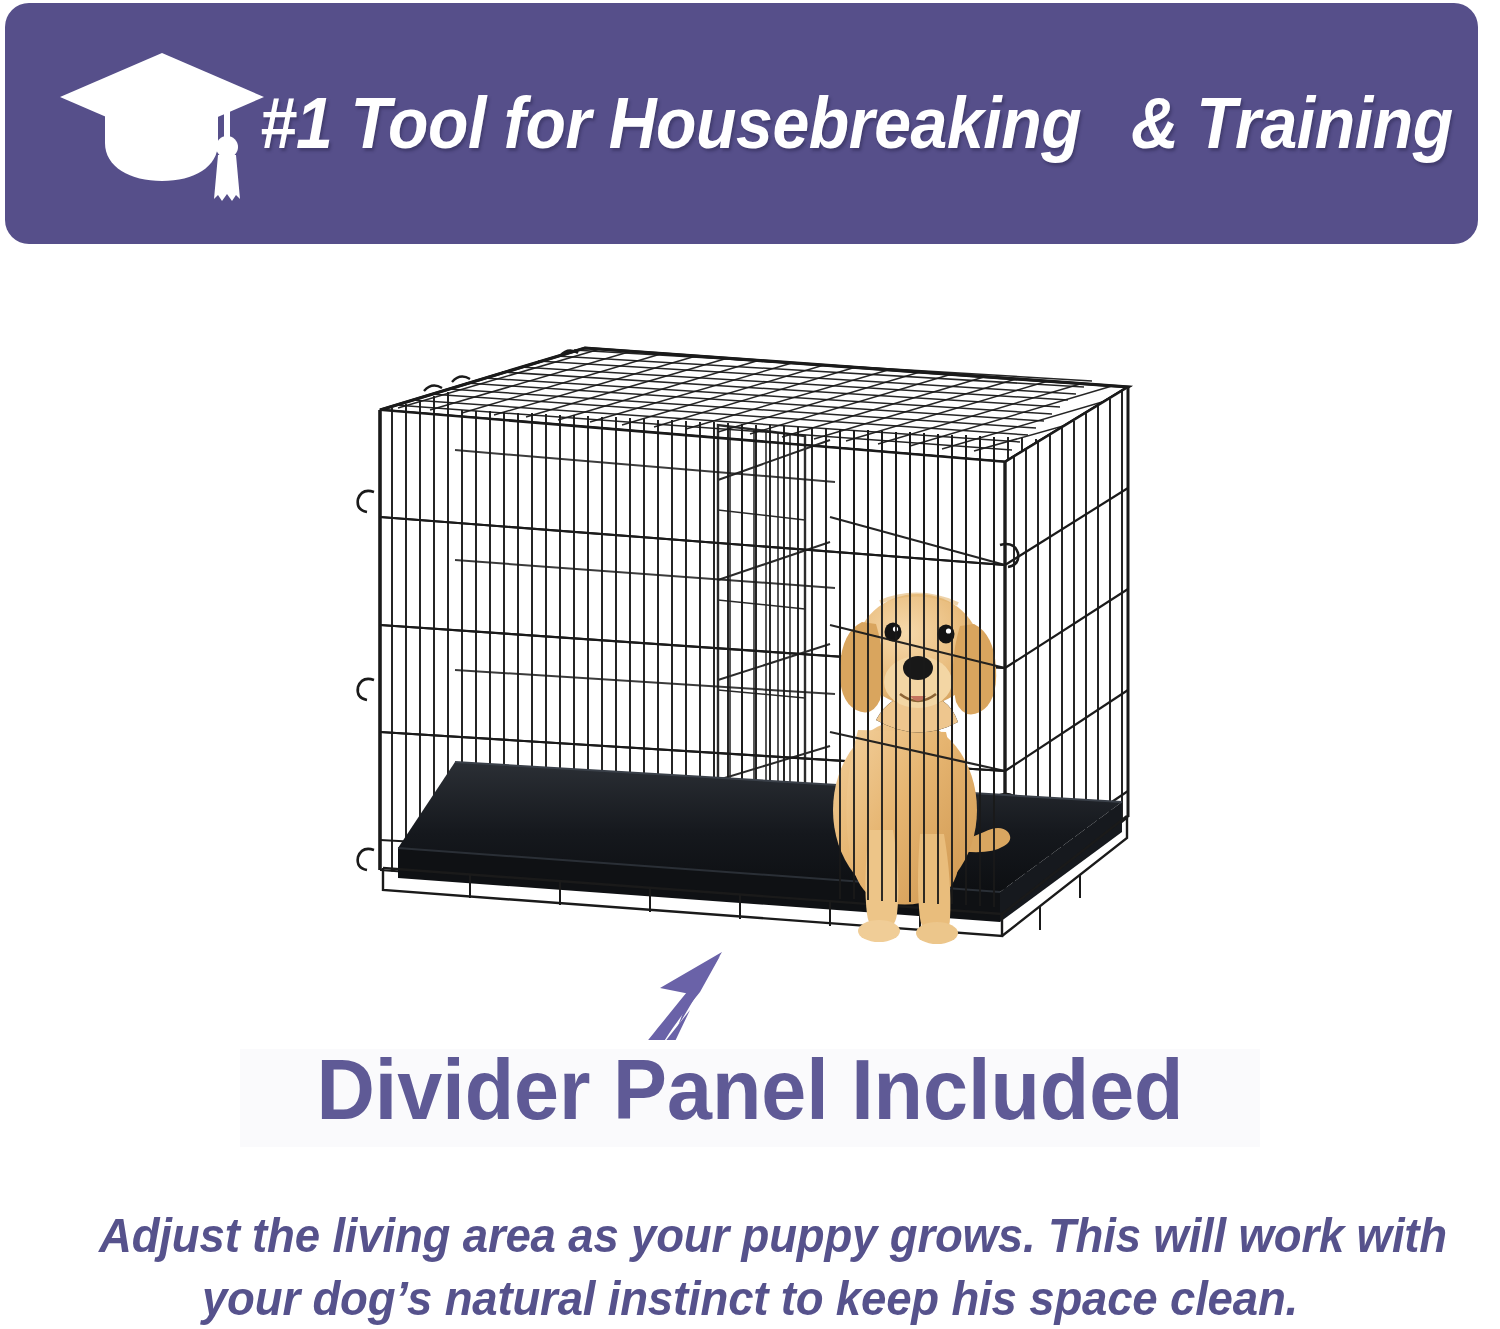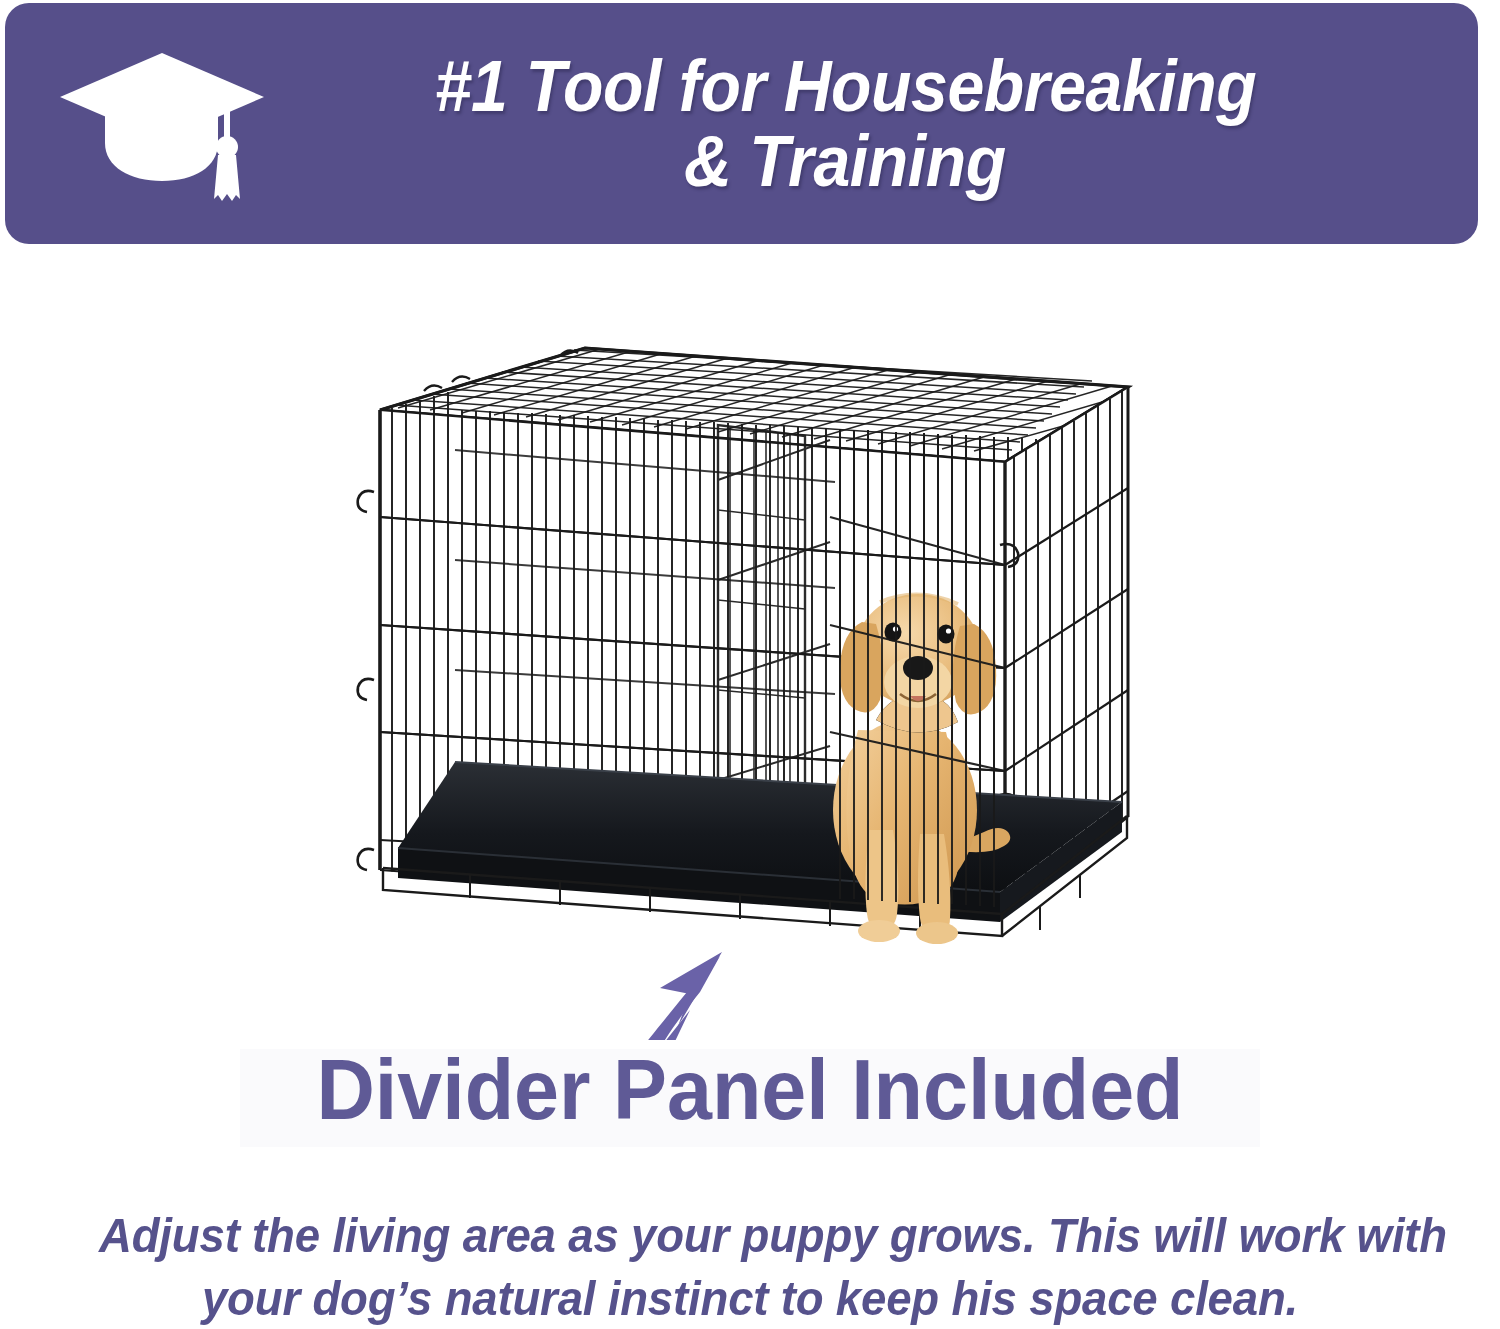--- a/index.html
+++ b/index.html
@@ -37,21 +37,20 @@
     width: 230px;
     height: 180px;
   }
   #banner-text {
     position: absolute;
     left: 280px;
     top: 0;
     width: 1120px;
     height: 241px;
     display: flex;
-    flex-direction: column;
     align-items: center;
     justify-content: center;
     text-align: center;
   }
   .banner-line {
     color: #ffffff;
     font-family: "Liberation Sans Narrow", "Liberation Sans", sans-serif;
     font-weight: bold;
     font-style: italic;
     font-size: 72px;

